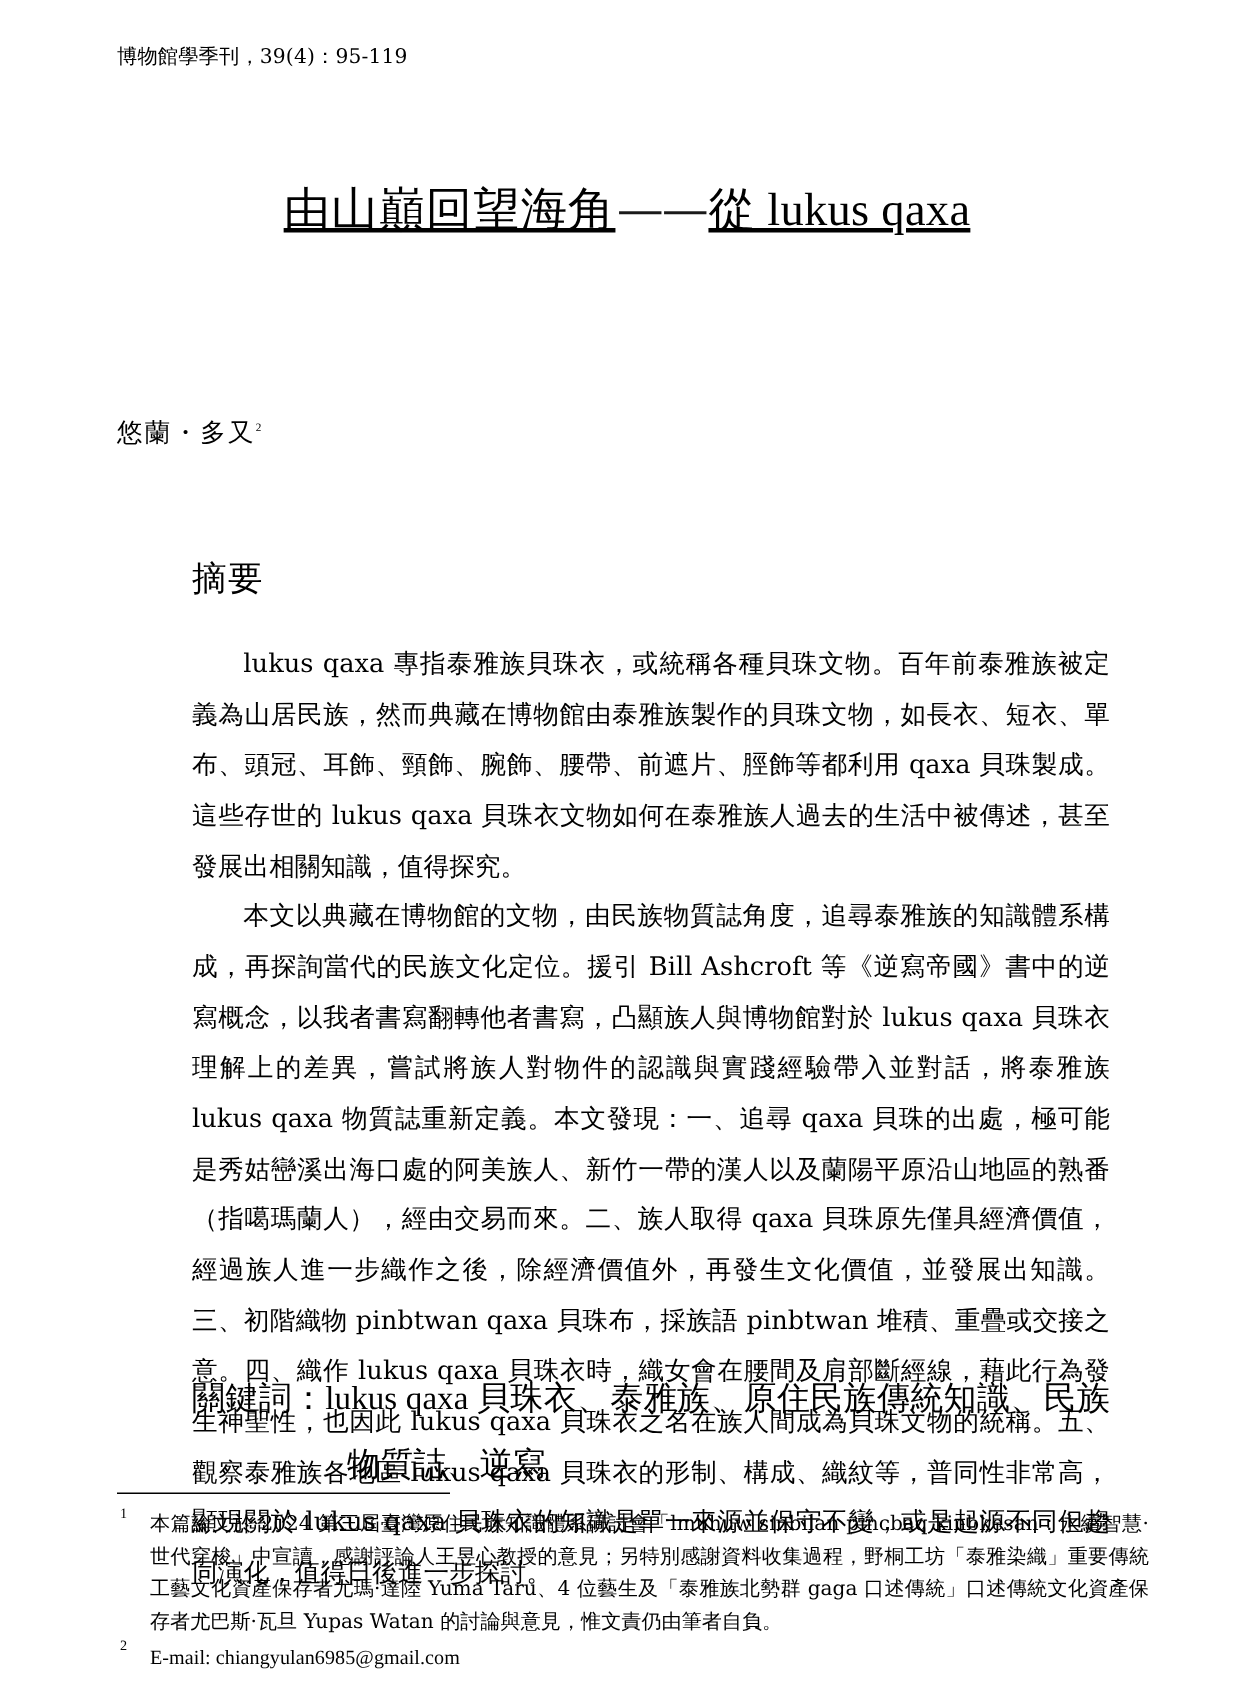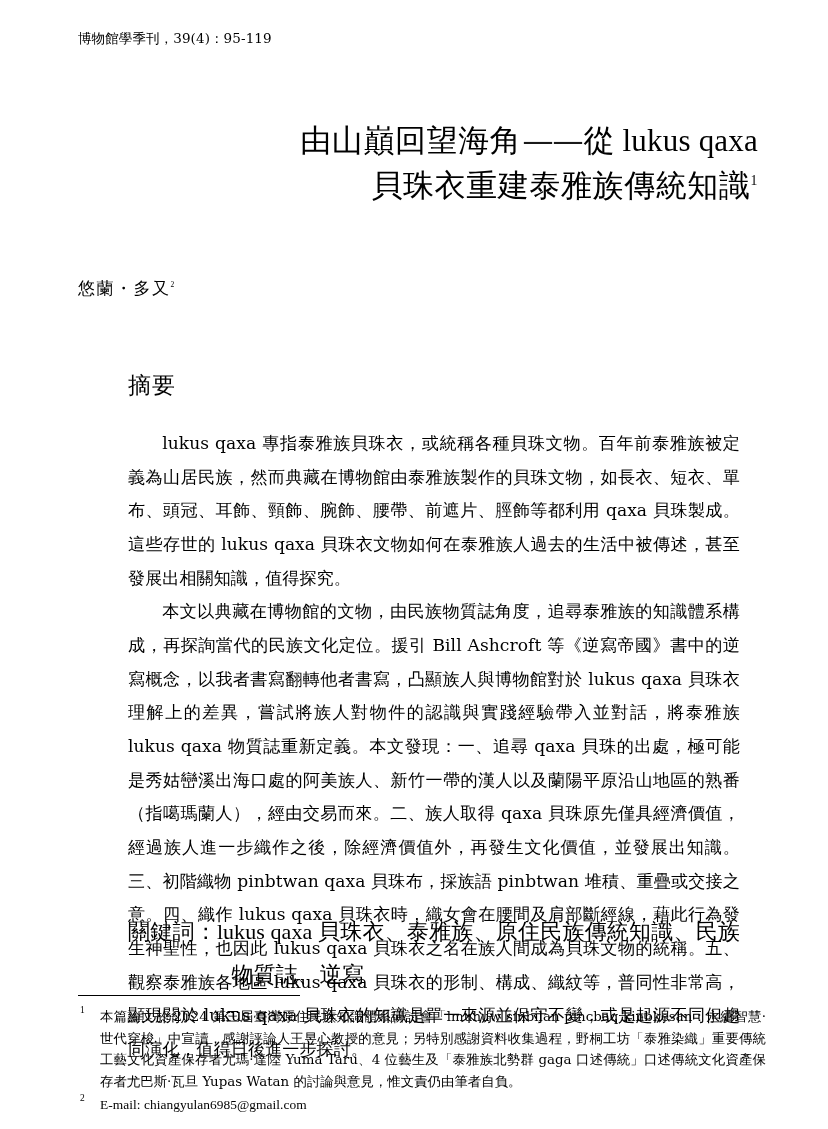--- a/index.html
+++ b/index.html
@@ -37,21 +37,22 @@
     font-family: "Liberation Serif", "DejaVu Serif", serif;
     letter-spacing: 0.1px;
   }
 
   
   .title-block {
     position: absolute;
     left: 78px;
     right: 70px;
     top: 118px;
-    text-align: right;
+    text-align: center;
+    text-decoration: underline;
   }
   .title-line {
     font-size: 31px;
     line-height: 1.42;
     letter-spacing: 0.6px;
     white-space: nowrap;
   }
   .title-line .latin {
     font-family: "Liberation Serif", "DejaVu Serif", serif;
     letter-spacing: 0.2px;
@@ -164,23 +165,20 @@
 <div class="page">
 
   <div class="journal-head">
     <div>博物館學季刊，39(4)：95-119</div>
   </div>
 
   <div class="title-block">
     <div class="title-line">
       <span>由山巔回望海角</span><span class="dash">——</span><span class="latin">從 lukus qaxa</span>
     </div>
-    <div class="title-line">
-      <span>貝珠衣重建泰雅族傳統知識</span><sup class="fn">1</sup>
-    </div>
   </div>
 
   <div class="author">
     <span>悠蘭・多又</span><sup class="fn">2</sup>
   </div>
 
   <div class="abstract-wrap">
     <h2 class="abstract-title">摘要</h2>
     <p class="abstract-p">lukus qaxa 專指泰雅族貝珠衣，或統稱各種貝珠文物。百年前泰雅族被定義為山居民族，然而典藏在博物館由泰雅族製作的貝珠文物，如長衣、短衣、單布、頭冠、耳飾、頸飾、腕飾、腰帶、前遮片、脛飾等都利用 qaxa 貝珠製成。這些存世的 lukus qaxa 貝珠衣文物如何在泰雅族人過去的生活中被傳述，甚至發展出相關知識，值得探究。</p>
     <p class="abstract-p">本文以典藏在博物館的文物，由民族物質誌角度，追尋泰雅族的知識體系構成，再探詢當代的民族文化定位。援引 Bill Ashcroft 等《逆寫帝國》書中的逆寫概念，以我者書寫翻轉他者書寫，凸顯族人與博物館對於 lukus qaxa 貝珠衣理解上的差異，嘗試將族人對物件的認識與實踐經驗帶入並對話，將泰雅族 lukus qaxa 物質誌重新定義。本文發現：一、追尋 qaxa 貝珠的出處，極可能是秀姑巒溪出海口處的阿美族人、新竹一帶的漢人以及蘭陽平原沿山地區的熟番（指噶瑪蘭人），經由交易而來。二、族人取得 qaxa 貝珠原先僅具經濟價值，經過族人進一步織作之後，除經濟價值外，再發生文化價值，並發展出知識。三、初階織物 pinbtwan qaxa 貝珠布，採族語 pinbtwan 堆積、重疊或交接之意。四、織作 lukus qaxa 貝珠衣時，織女會在腰間及肩部斷經線，藉此行為發生神聖性，也因此 lukus qaxa 貝珠衣之名在族人間成為貝珠文物的統稱。五、觀察泰雅族各地區 lukus qaxa 貝珠衣的形制、構成、織紋等，普同性非常高，顯現關於 lukus qaxa 貝珠衣的知識是單一來源並保守不變，或是起源不同但趨同演化，值得日後進一步探討。</p>

